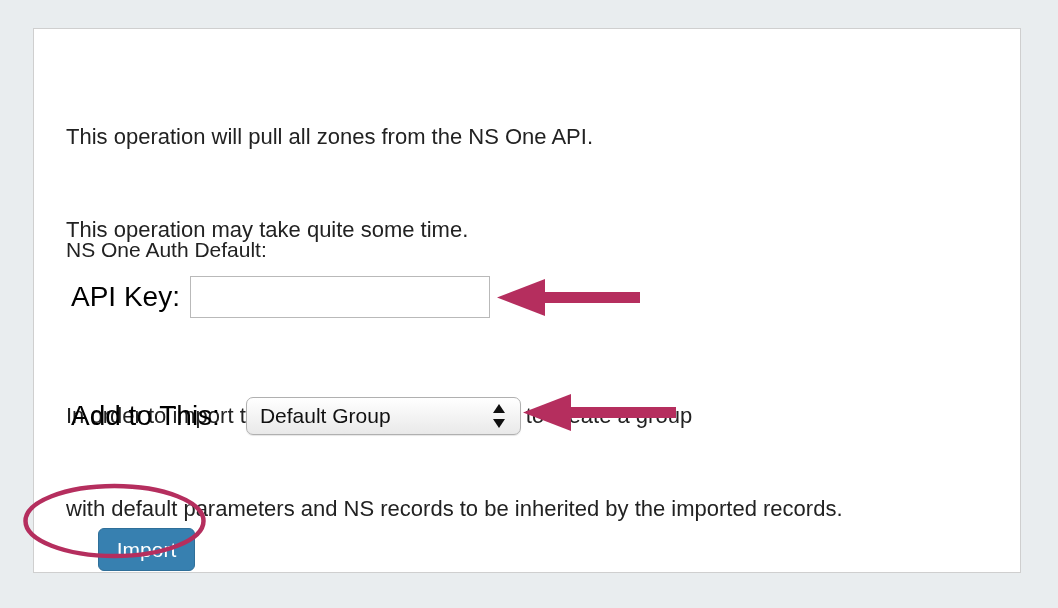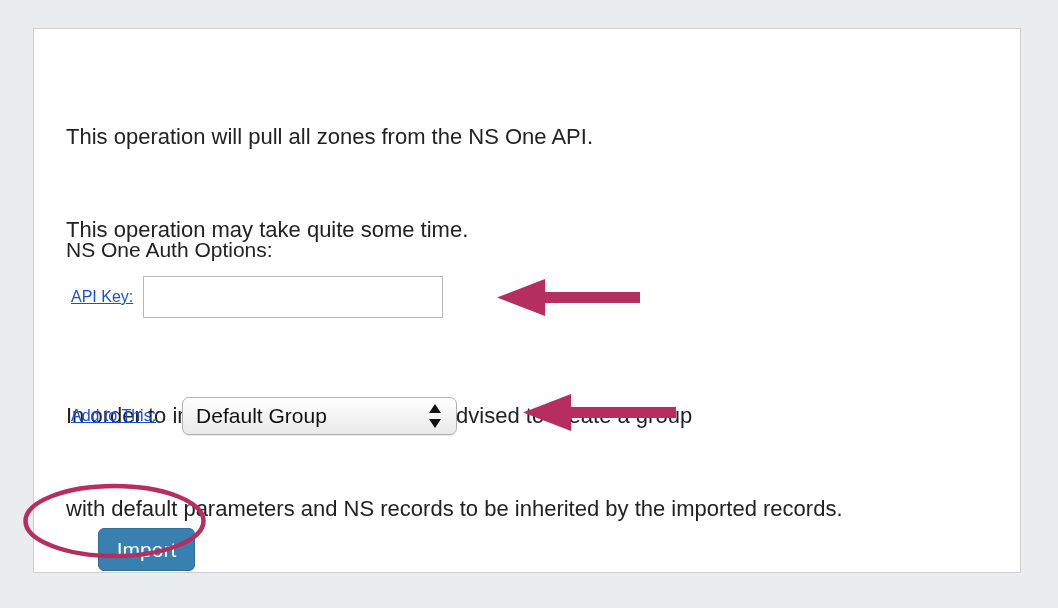--- a/index.html
+++ b/index.html
@@ -60,24 +60,23 @@
   
   .field-row {
     position: absolute;
     display: flex;
     align-items: center;
   }
   .row-apikey { left: 37px; top: 247px; }
   .row-group  { left: 37px; top: 368px; }
 
   .field-label {
-    font-size: 16px;
-    color: #1d4ed8;
+    font-size: 28px;
+    color: #000000;
     white-space: nowrap;
-    text-decoration: underline;
   }
 
   .text-input {
     margin-left: 10px;
     width: 300px;
     height: 42px;
     box-sizing: border-box;
     border: 1px solid #b9b9b9;
     background: #ffffff;
     font-family: "Liberation Sans", sans-serif;
@@ -165,21 +164,21 @@
   <div class="panel">
 
     <div class="intro">
       <span class="intro-line">This operation will pull all zones from the NS One API.</span>
       <span class="intro-line">This operation may take quite some time.</span>
       <span class="intro-gap"></span>
       <span class="intro-line">In order to import the zones it is highly advised to create a group</span>
       <span class="intro-line">with default parameters and NS records to be inherited by the imported records.</span>
     </div>
 
-    <div class="section-label section-auth">NS One Auth Options:</div>
+    <div class="section-label section-auth">NS One Auth Default:</div>
 
     <div class="field-row row-apikey">
       <span class="field-label">API Key:</span>
       <input class="text-input" type="text" value="" style="">
     </div>
 
 
     <div class="field-row row-group">
       <span class="field-label">Add to This:</span>
       <div class="select-wrap">

